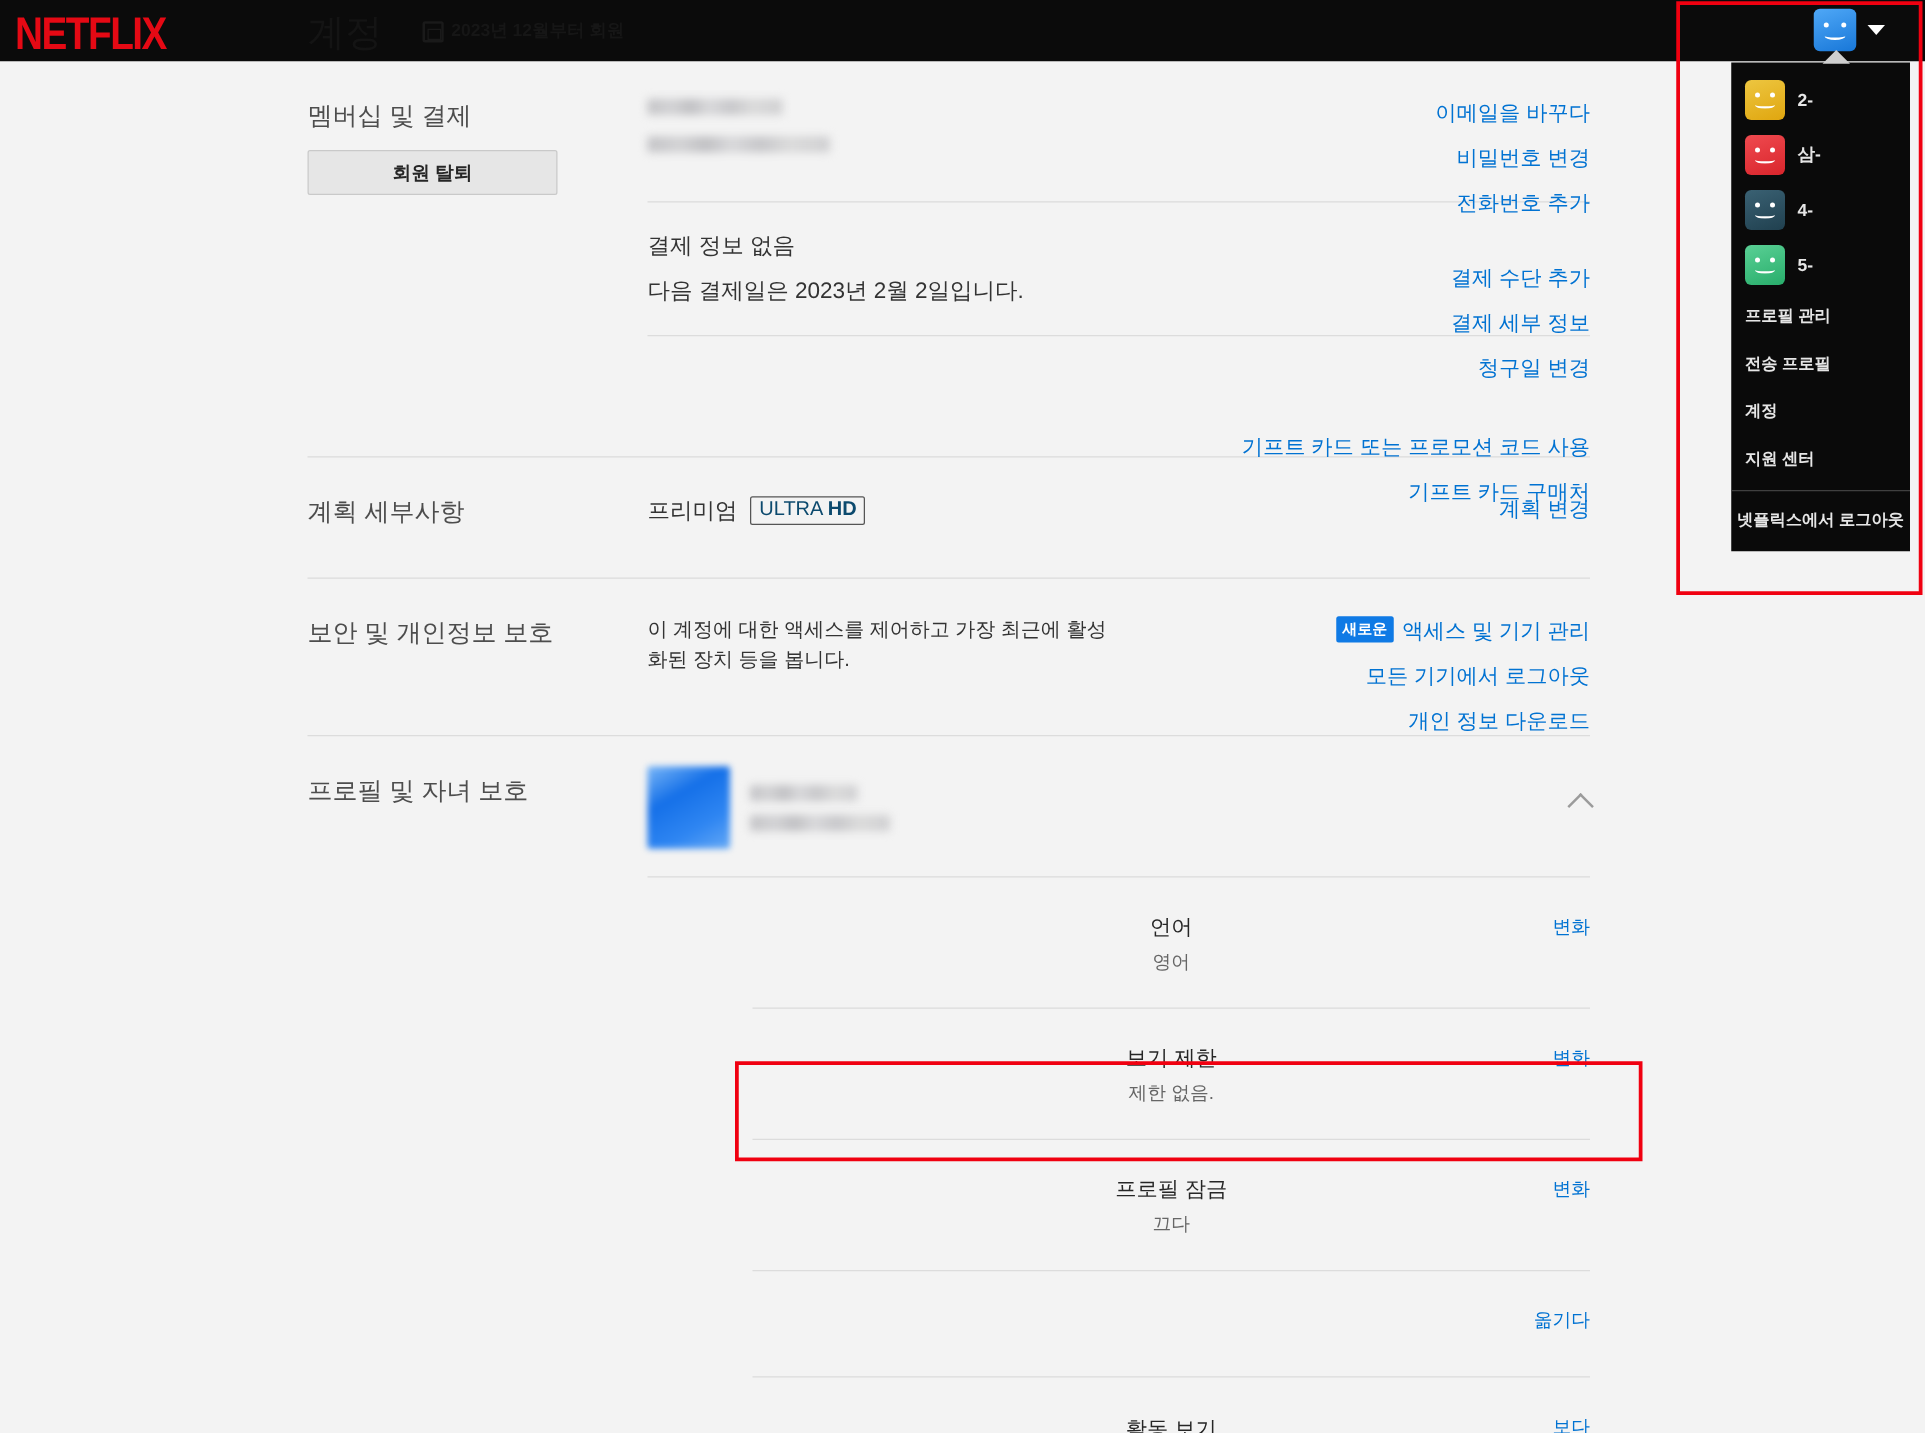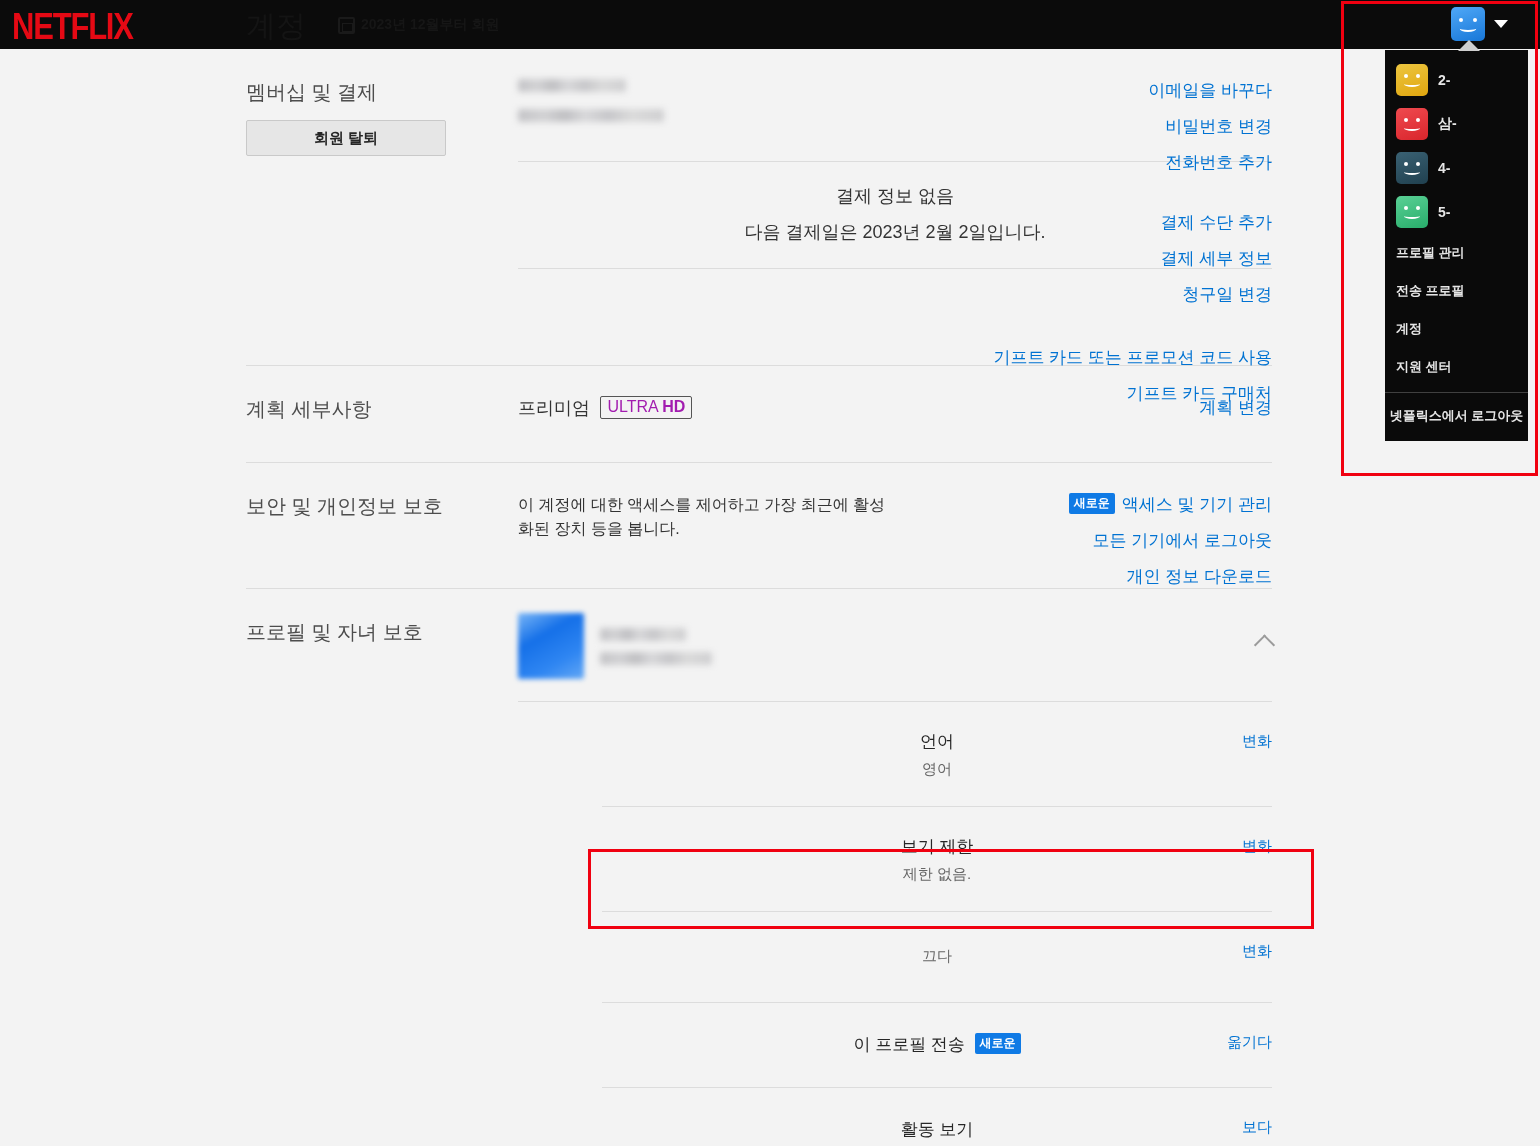--- a/index.html
+++ b/index.html
@@ -152,21 +152,21 @@
     filter: blur(3.2px);
     margin-bottom: 17px;
   }
 
   .plain { font-size: 18px; color: #333; margin-bottom: 12px; }
 
   .hd-badge {
     display: inline-block;
     border: 1px solid #555; border-radius: 2px;
     padding: 1px 6px 2px; margin-left: 6px;
-    font-size: 16px; color: #a21caf;
+    font-size: 16px; color: #0c4a6e;
     vertical-align: 2px;
   }
   .hd-badge b { font-weight: bold; }
 
   .new-badge {
     display: inline-block;
     background: #0f7ae5; color: #fff;
     font-size: 12px; font-weight: bold;
     padding: 2px 5px; border-radius: 2px;
     margin-right: 7px; vertical-align: 3px;
@@ -287,21 +287,21 @@
     <div class="col-label">
       <div>멤버십 및 결제</div>
       <button class="unsub-btn">회원 탈퇴</button>
     </div>
     <div class="col-mid">
       <div style="padding-bottom:22px;">
         <div class="blur-line" style="width:108px;"></div>
         <div class="blur-line" style="width:146px;"></div>
       </div>
       <div class="hr"></div>
-      <div style="padding:22px 0 24px;text-align:center;">
+      <div style="padding:22px 0 24px;">
         <div class="plain">결제 정보 없음</div>
         <div class="plain" style="margin-bottom:0;">다음 결제일은 2023년 2월 2일입니다.</div>
       </div>
       <div class="hr"></div>
       <div style="height:96px;"></div>
     </div>
     <div class="col-right">
       <a class="lnk">이메일을 바꾸다</a>
       <a class="lnk">비밀번호 변경</a>
       <a class="lnk" style="margin-bottom:37px;">전화번호 추가</a>
@@ -370,27 +370,27 @@
       <div class="sr-hr"></div>
 
       <div class="setting-row">
         <div class="sr-title">보기 제한</div>
         <div class="sr-sub">제한 없음.</div>
         <a class="sr-action">변화</a>
       </div>
       <div class="sr-hr"></div>
 
       <div class="setting-row">
+        <div class="sr-title">프로필 잠금</div>
         <div class="sr-sub">끄다</div>
         <a class="sr-action">변화</a>
       </div>
       <div class="sr-hr"></div>
 
       <div class="setting-row" style="min-height:84px;padding-top:30px;">
-        <div class="sr-title"><span>이 프로필 전송</span> <span class="new-badge" style="margin:0 0 0 5px;">새로운</span></div>
         <a class="sr-action">옮기다</a>
       </div>
       <div class="sr-hr"></div>
 
       <div class="setting-row" style="min-height:84px;padding-top:30px;">
         <div class="sr-title">활동 보기</div>
         <a class="sr-action">보다</a>
       </div>
 
     </div>

